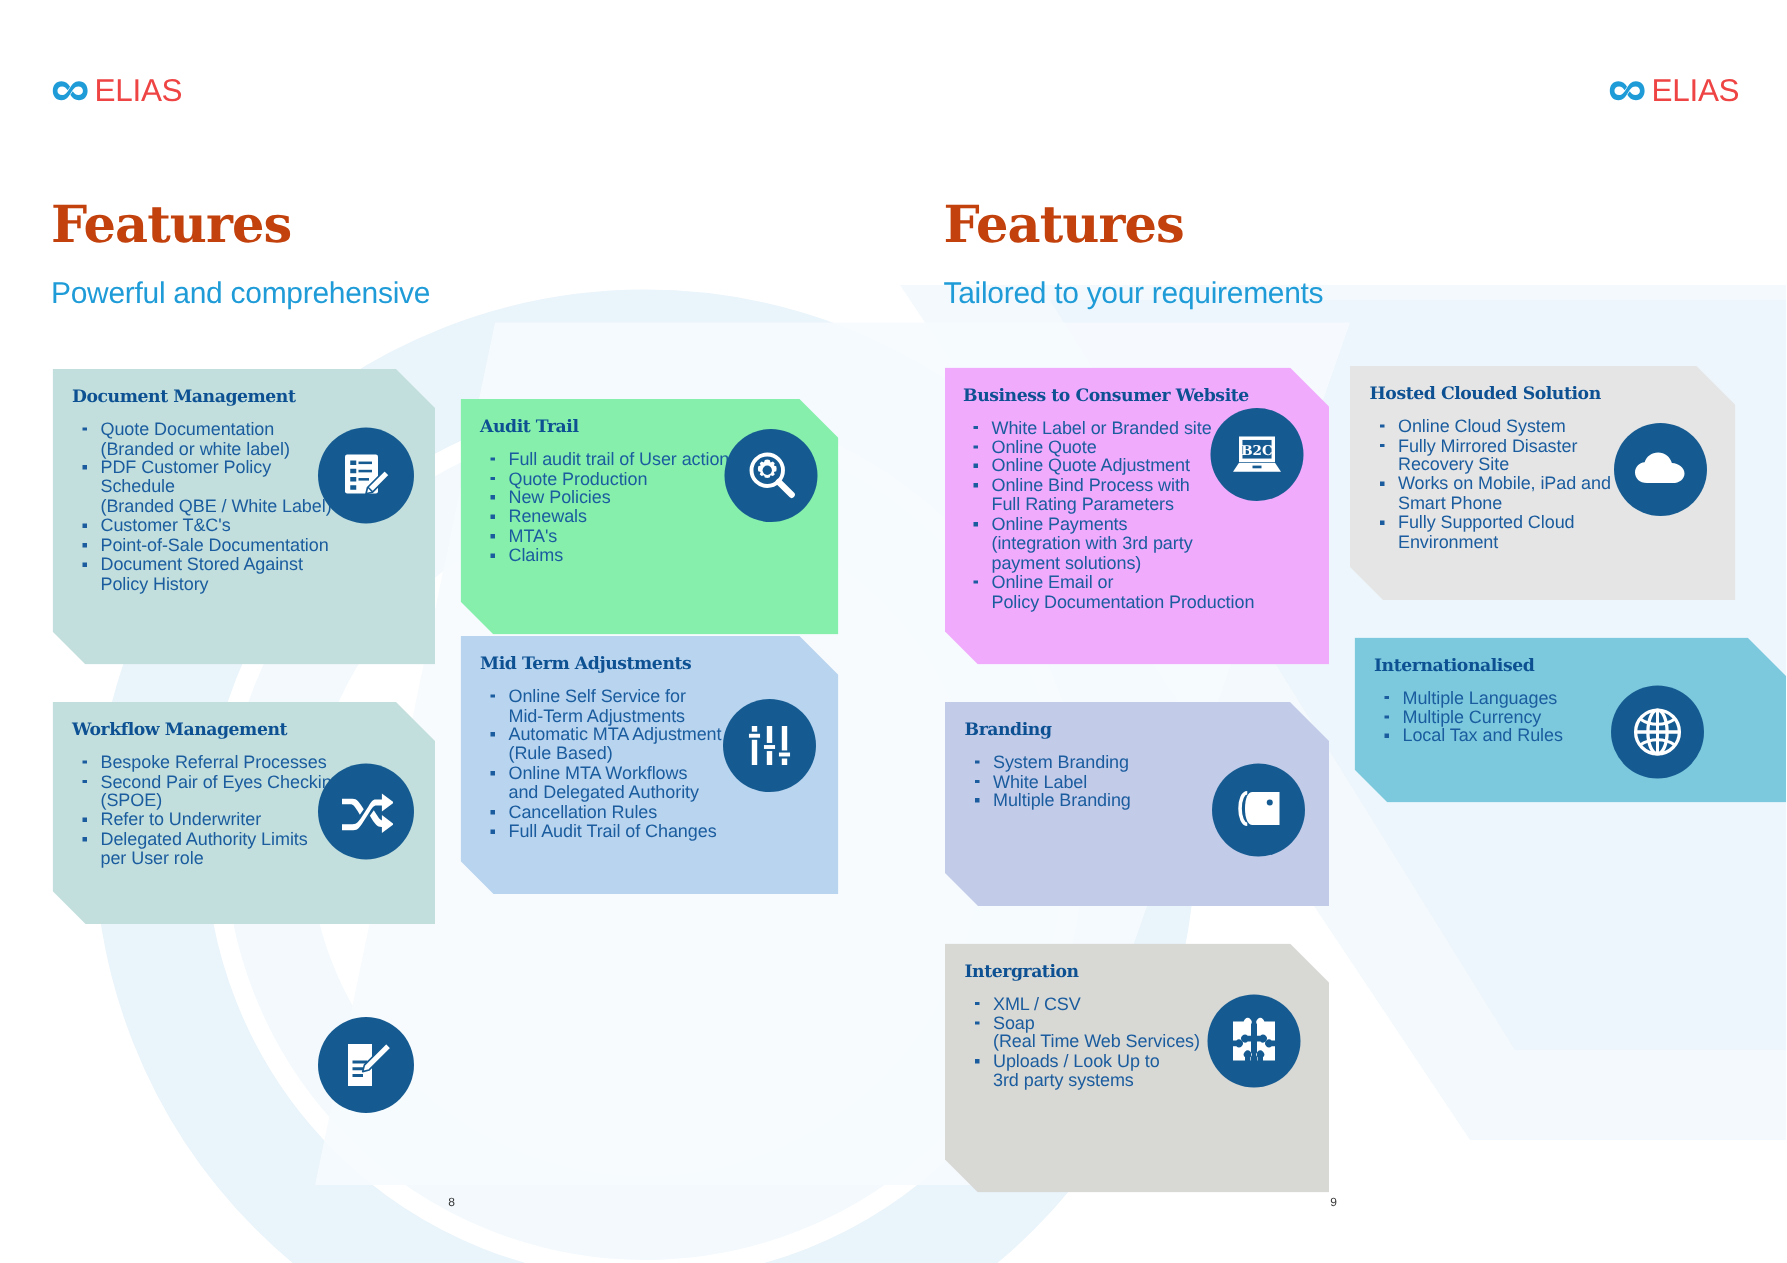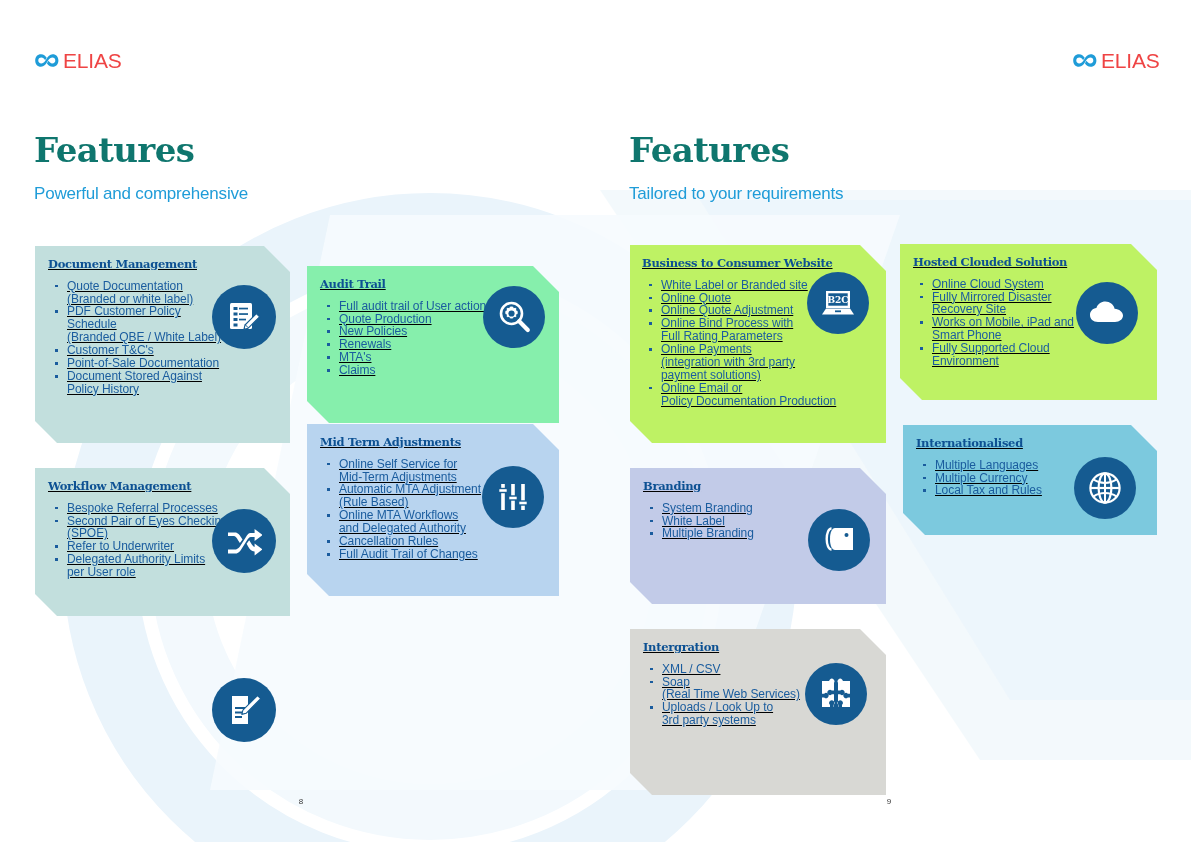--- a/index.html
+++ b/index.html
@@ -61,46 +61,45 @@
   }
 
   
   .page-title {
     position: absolute;
     top: 133px;
     font-family: "DejaVu Serif", serif;
     font-weight: bold;
     font-size: 34px;
     letter-spacing: -0.6px;
-    color: #0f766e;
+    color: #c2410c;
     line-height: 1;
   }
   .page-subtitle {
     position: absolute;
     top: 184px;
     font-family: "Liberation Sans", sans-serif;
-    font-size: 17px;
+    font-size: 20px;
     font-weight: 400;
     color: #1f9cd8;
     letter-spacing: -0.2px;
     line-height: 1.2;
   }
   .title-left    { left: 34px; }
   .subtitle-left { left: 34px; }
   .title-right    { left: 629px; }
   .subtitle-right { left: 629px; }
 
   
   .card {
     position: absolute;
     box-sizing: border-box;
     padding: 10px 14px 10px 13px;
     -webkit-clip-path: polygon(0 0, calc(100% - 26px) 0, 100% 26px, 100% 100%, 22px 100%, 0 calc(100% - 22px));
     clip-path: polygon(0 0, calc(100% - 26px) 0, 100% 26px, 100% 100%, 22px 100%, 0 calc(100% - 22px));
-    text-decoration: underline;
   }
   .card-title {
     font-family: "DejaVu Serif", serif;
     font-weight: bold;
     font-size: 11.5px;
     color: #0d5193;
     letter-spacing: -0.3px;
     margin: 2px 0 9px 0;
     line-height: 1.1;
   }
@@ -298,21 +297,21 @@
   <div class="logo logo-right">
     <svg class="logo-mark" width="26" height="17" viewBox="0 0 26 17">
       <path d="M7 2.2 C3.3 2.2 1.2 4.9 1.2 8.5 C1.2 12.1 3.3 14.8 7 14.8 C10 14.8 11.6 12.6 13 10.3 C14.4 8 15.8 5.6 18.2 5.6 C20.2 5.6 21.3 6.9 21.3 8.5 C21.3 10.1 20.2 11.4 18.2 11.4 C16.6 11.4 15.5 10.3 14.5 8.8 L12.9 11.2 C14.2 13.3 15.9 14.8 18.6 14.8 C22.3 14.8 24.4 12.1 24.4 8.5 C24.4 4.9 22.3 2.2 18.6 2.2 C15.6 2.2 14 4.4 12.6 6.7 C11.2 9 9.8 11.4 7.4 11.4 C5.4 11.4 4.3 10.1 4.3 8.5 C4.3 6.9 5.4 5.6 7.4 5.6 C9 5.6 10.1 6.7 11.1 8.2 L12.7 5.8 C11.4 3.7 9.7 2.2 7 2.2 Z" fill="#1f9cd8"></path>
     </svg>
     <span class="logo-text">ELIAS</span>
   </div>
 
   <div class="page-title title-right">Features</div>
   <div class="page-subtitle subtitle-right">Tailored to your requirements</div>
 
-  <div class="card" style="left:630px; top:245px; width:256px; height:198px; background:#bef264;padding-left:12px;">
+  <div class="card" style="left:630px; top:245px; width:256px; height:198px; background:#f0abfc;padding-left:12px;">
     <div class="card-title">Business to Consumer Website</div>
     <ul class="card-list">
       <li>White Label or Branded site</li>
       <li>Online Quote</li>
       <li>Online Quote Adjustment</li>
       <li>Online Bind Process with
 Full Rating Parameters</li>
       <li>Online Payments
 (integration with 3rd party
 payment solutions)</li>
@@ -356,39 +355,39 @@
 3rd party systems</li>
     </ul>
   </div>
   <div class="icon-badge" style="left:805px; top:663px; width:62px; height:62px;">
     <svg width="34" height="32" viewBox="0 0 34 32">
       <path d="M3 3 h8 v2.2 a2.6 2.6 0 1 1 3.6 0 V3 h0.4 v9.5 h-2.2 a2.6 2.6 0 1 0 0 3.8 h2.2 V29 h-0.4 v-2.2 a2.6 2.6 0 1 0 -3.6 0 V29 H3 V19.5 h2.2 a2.6 2.6 0 1 0 0-3.8 H3 Z" fill="#ffffff"></path>
       <path d="M31 3 h-8 v2.2 a2.6 2.6 0 1 0 -3.6 0 V3 H19 v9.5 h2.2 a2.6 2.6 0 1 1 0 3.8 H19 V29 h0.4 v-2.2 a2.6 2.6 0 1 1 3.6 0 V29 h8 V19.5 h-2.2 a2.6 2.6 0 1 1 0-3.8 H31 Z" fill="#ffffff"></path>
     </svg>
   </div>
 
-  <div class="card" style="left:900px; top:244px; width:257px; height:156px; background:#bef264;">
+  <div class="card" style="left:900px; top:244px; width:257px; height:156px; background:#e5e5e5;">
     <div class="card-title">Hosted Clouded Solution</div>
     <ul class="card-list">
       <li>Online Cloud System</li>
       <li>Fully Mirrored Disaster
 Recovery Site</li>
       <li>Works on Mobile, iPad and
 Smart Phone</li>
       <li>Fully Supported Cloud
 Environment</li>
     </ul>
   </div>
   <div class="icon-badge" style="left:1076px; top:282px; width:62px; height:62px;">
     <svg width="36" height="24" viewBox="0 0 36 24">
       <path d="M9 21 C4 21 1 17.8 1 14 C1 10.4 3.8 7.4 7.4 7.1 C8.6 3.2 12.2 0.6 16.4 0.6 C20.8 0.6 24.6 3.6 25.6 7.7 C30.2 7.9 34 11 34 14.6 C34 18.3 30.6 21 26 21 Z" fill="#ffffff"></path>
     </svg>
   </div>
 
-  <div class="card" style="left:903px; top:425px; width:254px; height:110px; background:#7cc9de;">
+  <div class="card" style="left:903px; top:425px; width:288px; height:110px; background:#7cc9de;">
     <div class="card-title">Internationalised</div>
     <ul class="card-list">
       <li>Multiple Languages</li>
       <li>Multiple Currency</li>
       <li>Local Tax and Rules</li>
     </ul>
   </div>
   <div class="icon-badge" style="left:1074px; top:457px; width:62px; height:62px;">
     <svg width="34" height="34" viewBox="0 0 34 34">
       <circle cx="17" cy="17" r="14.6" fill="none" stroke="#ffffff" stroke-width="2.2"></circle>

